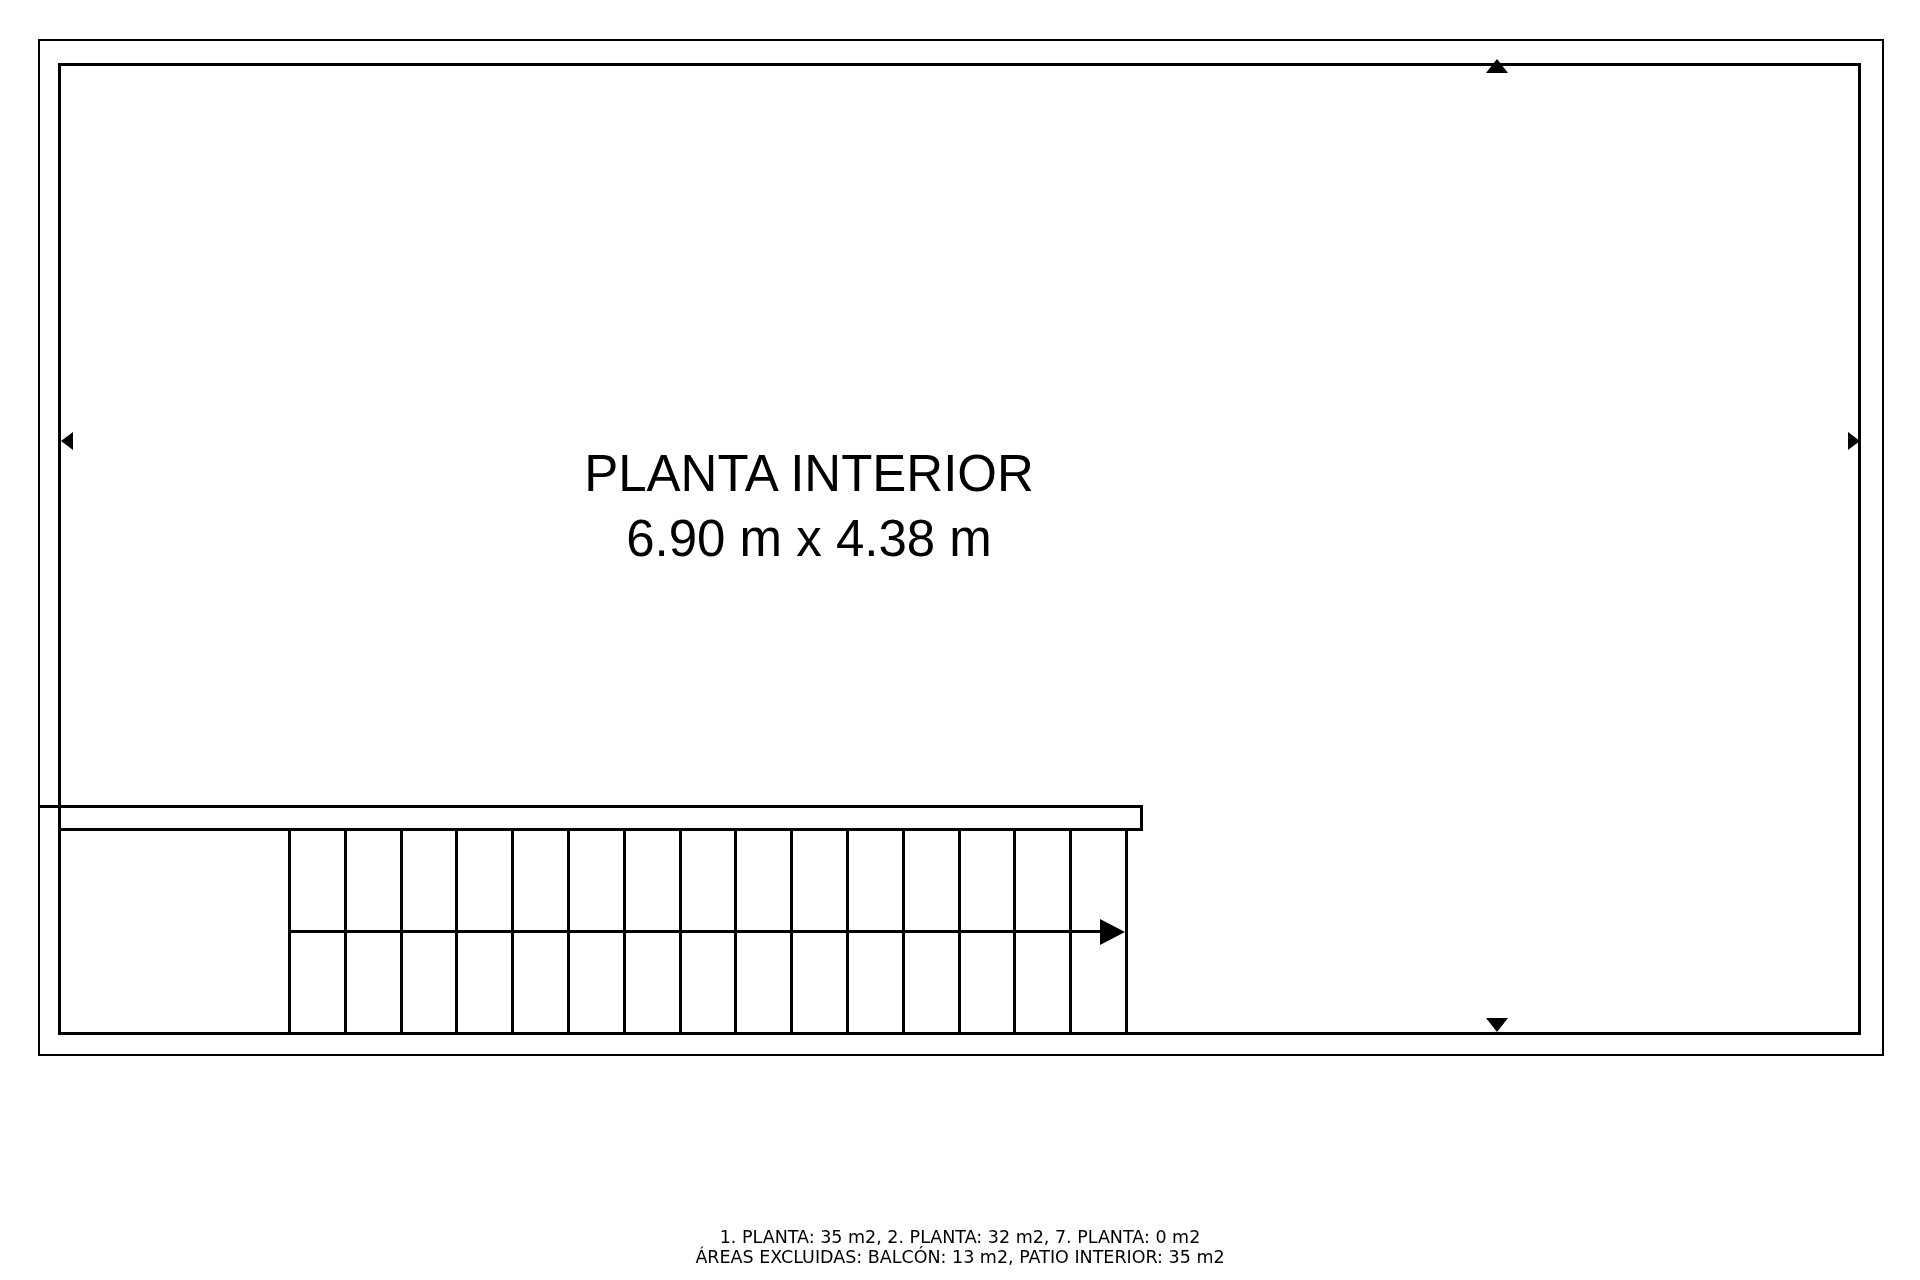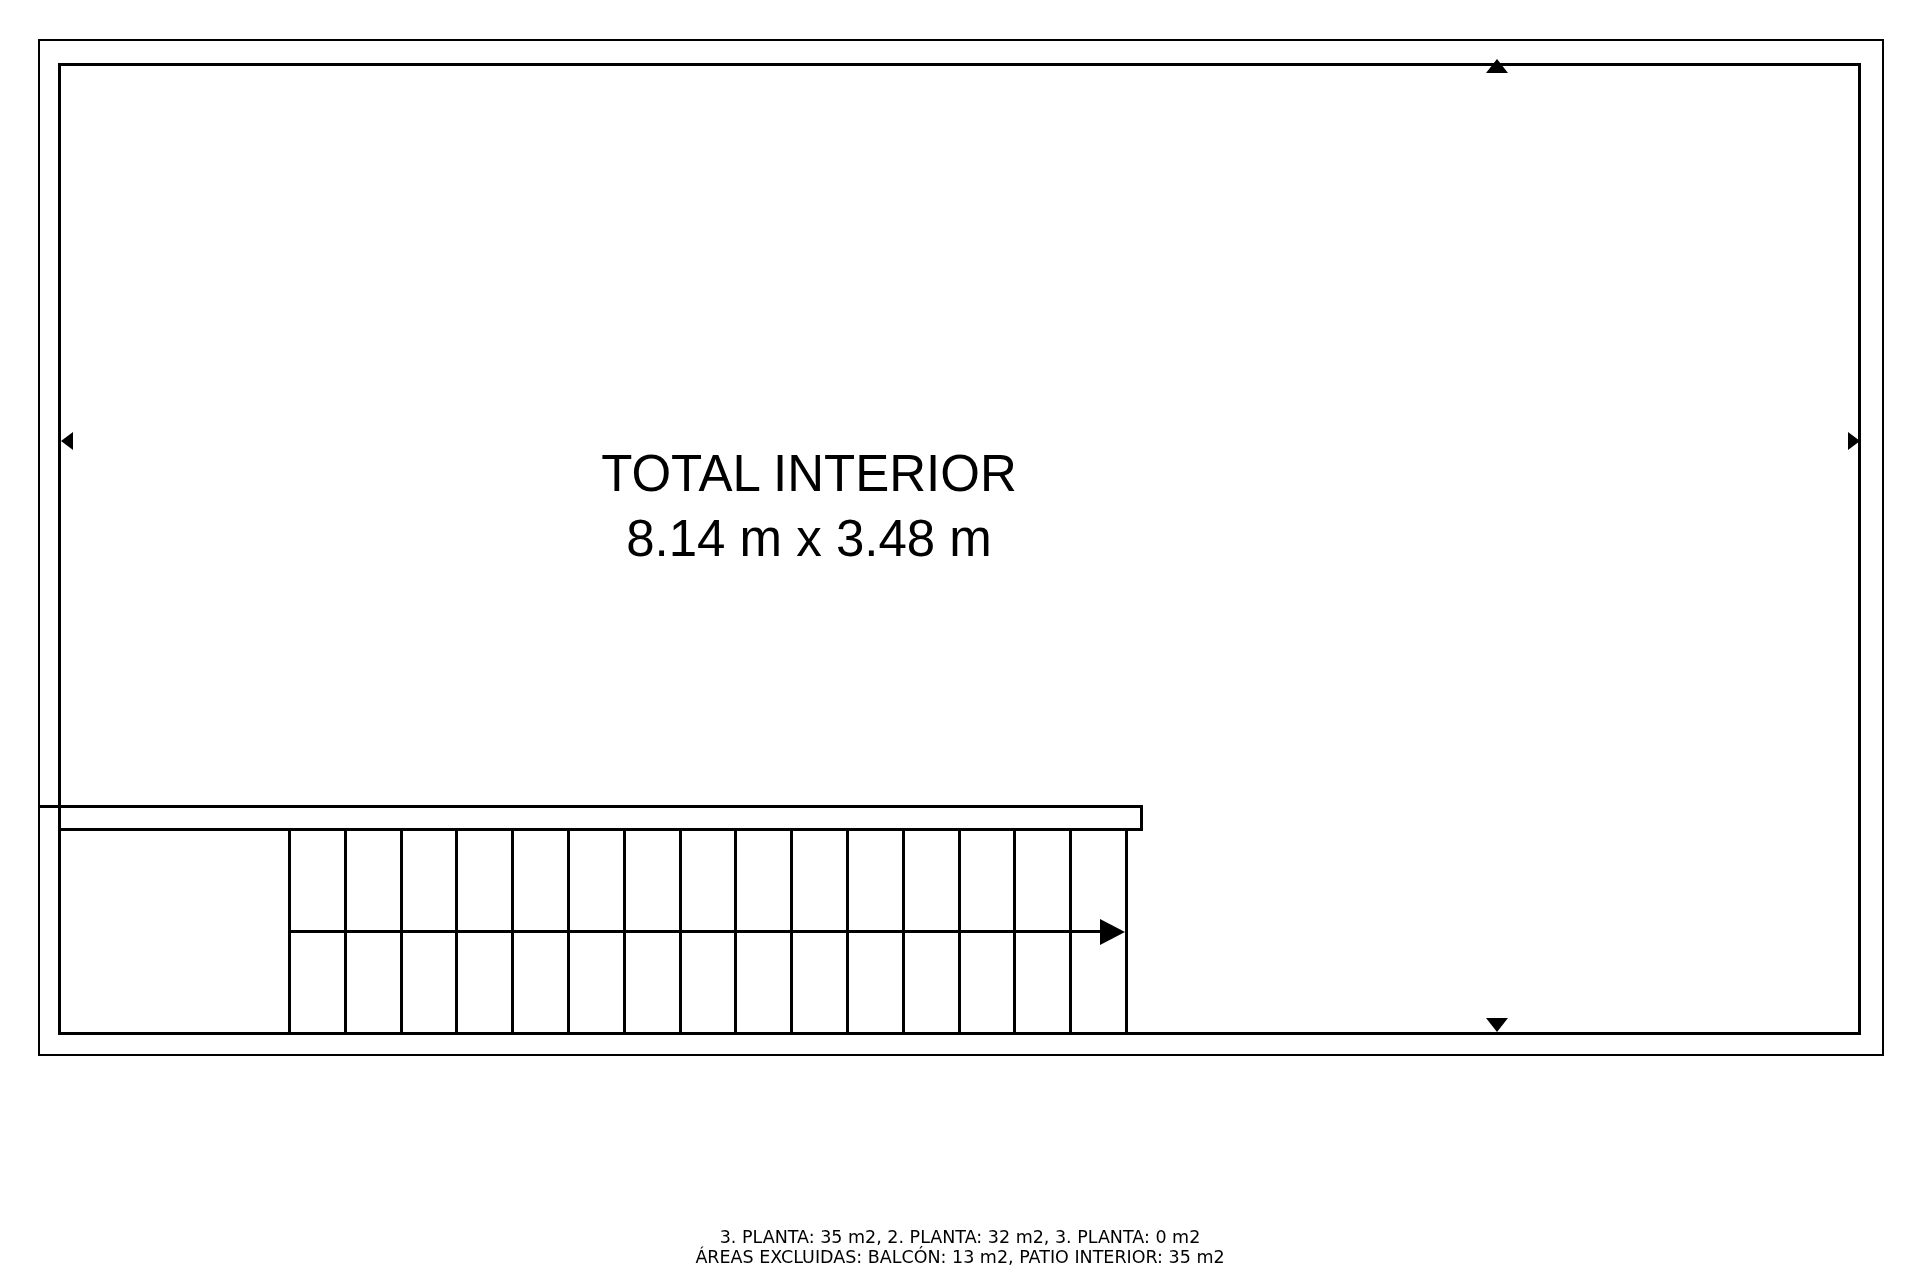--- a/index.html
+++ b/index.html
@@ -122,22 +122,22 @@
   }
   .footer .total { font-weight: bold; }
 </style>
 </head>
 <body>
 
 <div class="abs outer-wall"></div>
 <div class="abs inner-wall"></div>
 
 <div class="abs room-text">
-  <div>TOTAL INTERIOR</div>
-  <div>8.14 m x 3.48 m</div>
+  <div>PLANTA INTERIOR</div>
+  <div>6.90 m x 4.38 m</div>
 </div>
 
 <div class="abs tri tri-up"></div>
 <div class="abs tri tri-down"></div>
 <div class="abs tri tri-left"></div>
 <div class="abs tri tri-right"></div>
 
 <div class="abs stair-landing-top"></div>
 <div class="abs stair-landing-bottom"></div>
 <div class="abs stair-landing-cap"></div>
@@ -156,15 +156,15 @@
     <div class="tread-line" style="left: 901.8px;"></div>
     <div class="tread-line" style="left: 957.6px;"></div>
     <div class="tread-line" style="left: 1013.4px;"></div>
     <div class="tread-line" style="left: 1069.2px;"></div>
     <div class="tread-line" style="left: 1125px;"></div>
   </div>
 <div class="abs stair-direction-line"></div>
 <div class="abs stair-direction-arrow"></div>
 
 <div class="abs footer">
-  <div class="floors">3. PLANTA: 35 m2, 2. PLANTA: 32 m2, 3. PLANTA: 0 m2</div>
+  <div class="floors">1. PLANTA: 35 m2, 2. PLANTA: 32 m2, 7. PLANTA: 0 m2</div>
   <div class="excluded">ÁREAS EXCLUIDAS: BALCÓN: 13 m2, PATIO INTERIOR: 35 m2</div>
 </div>
 
 </body></html>

